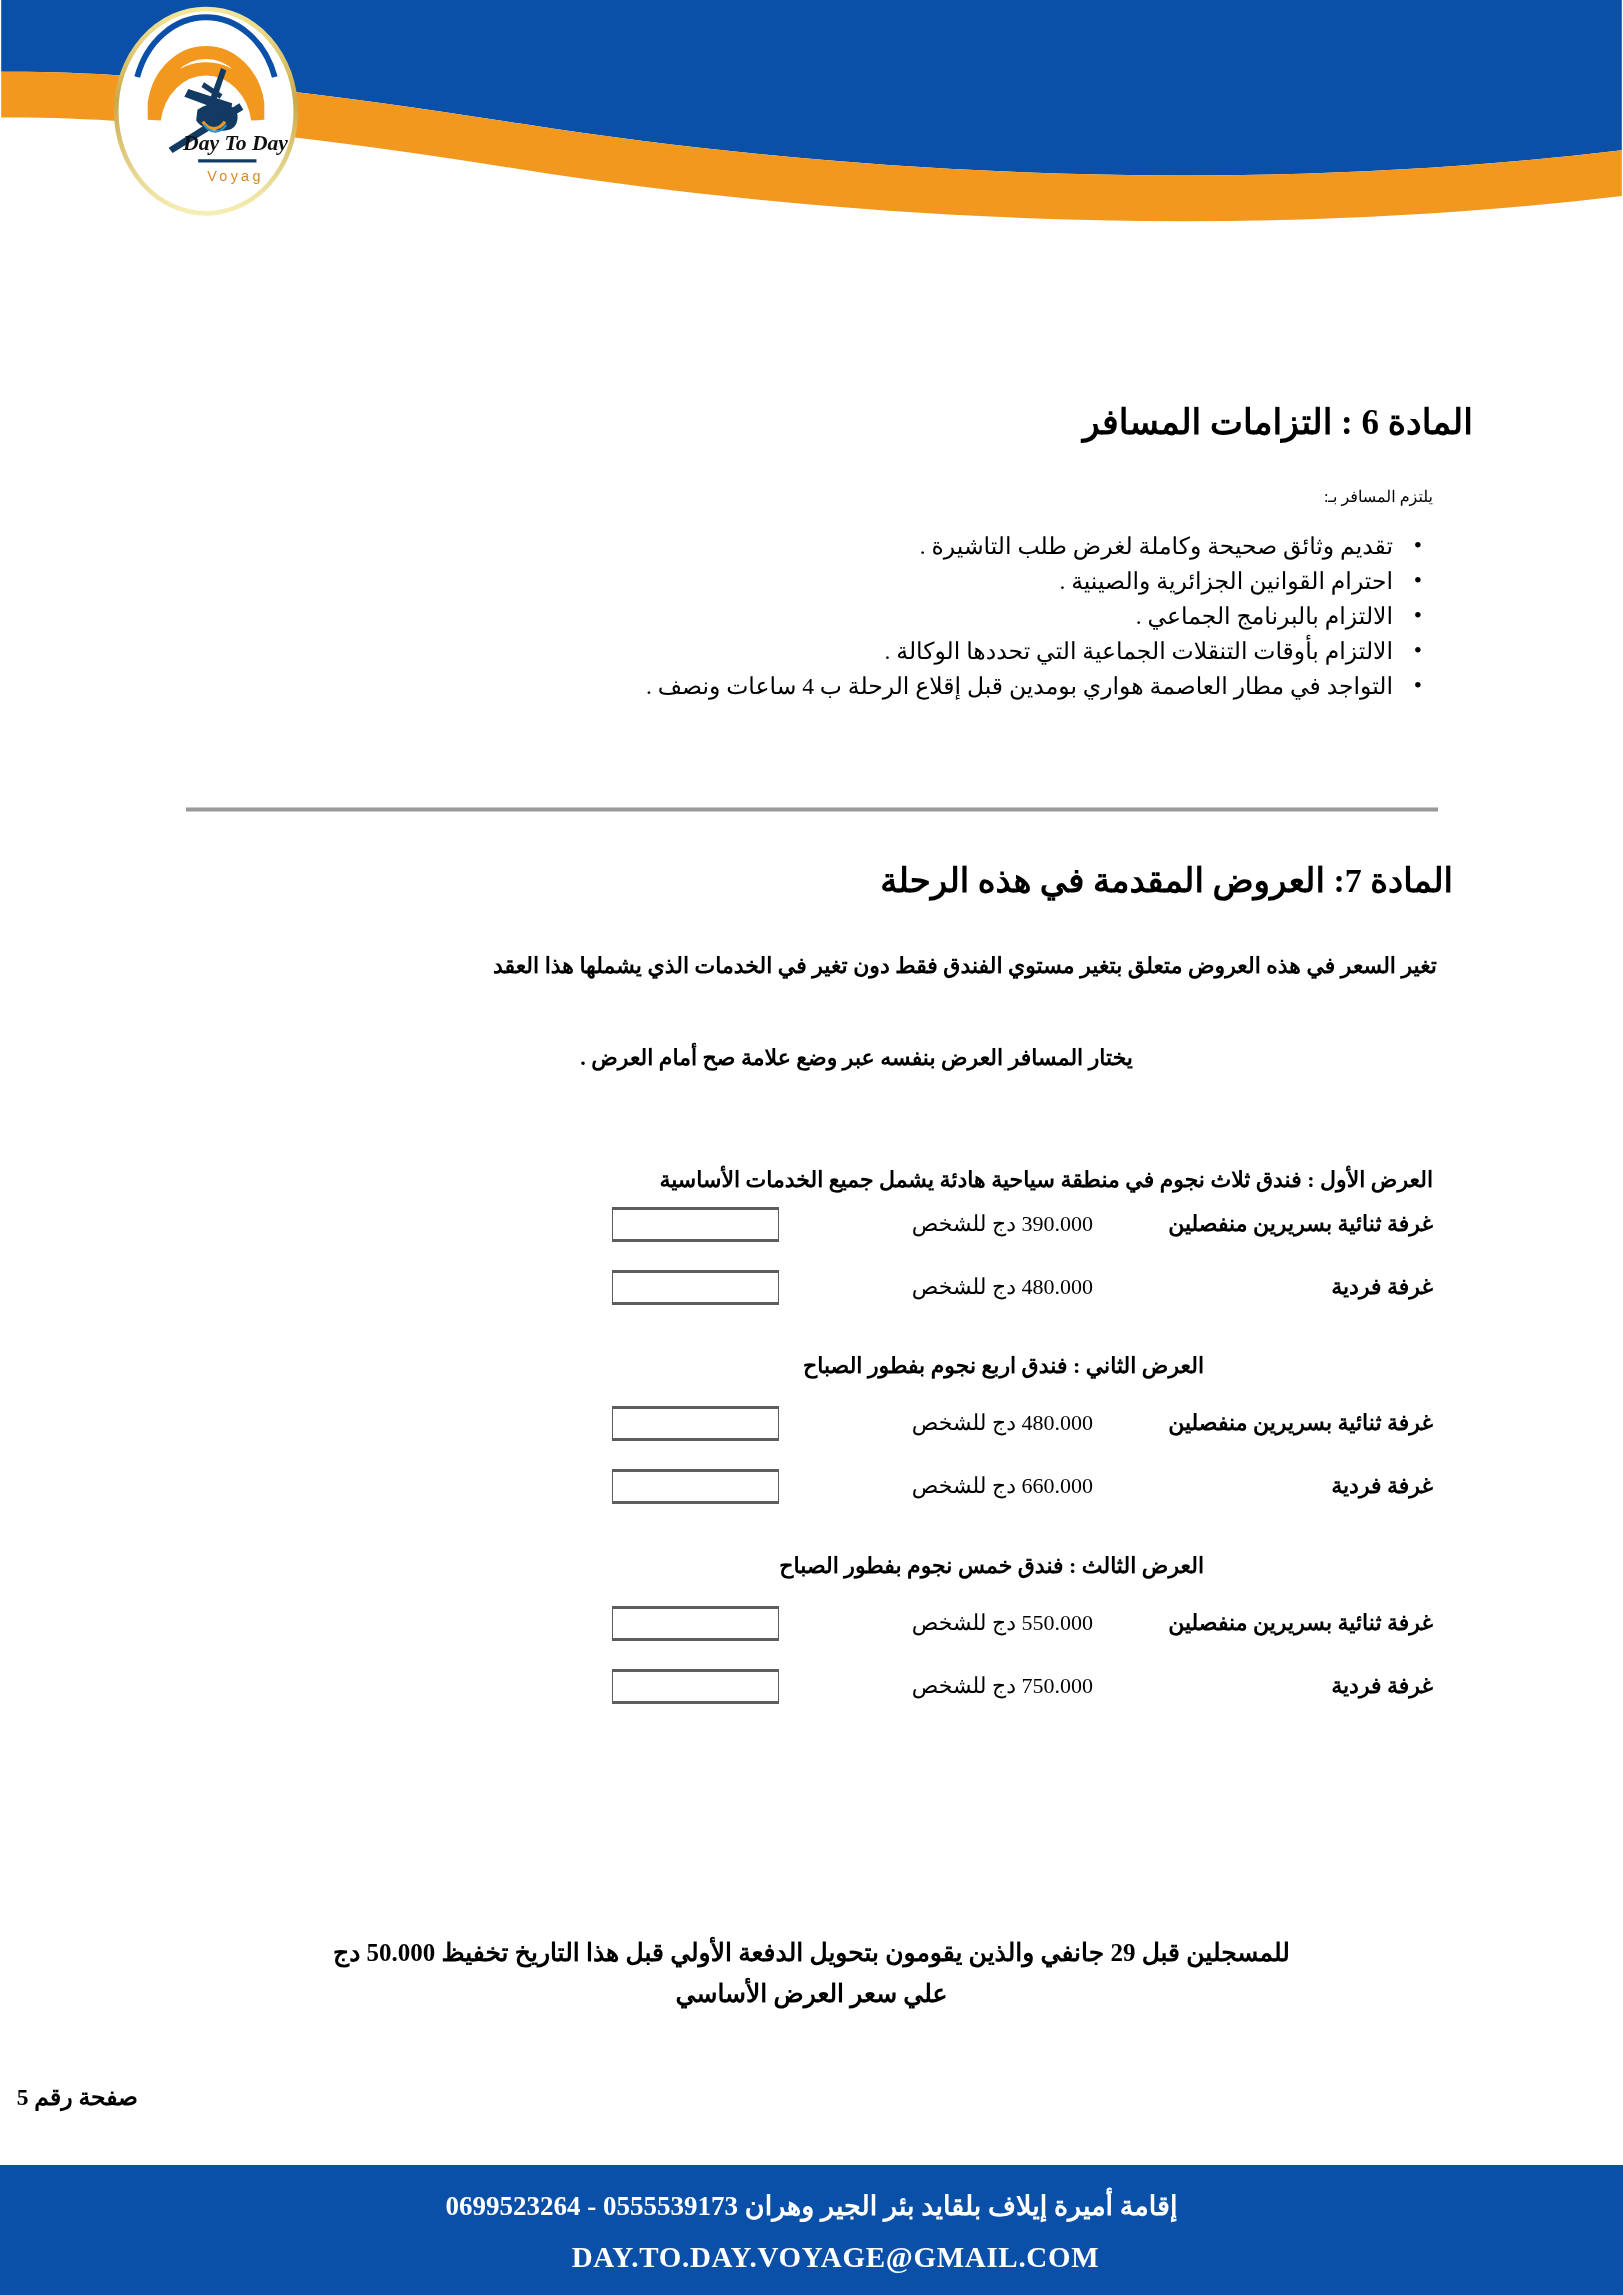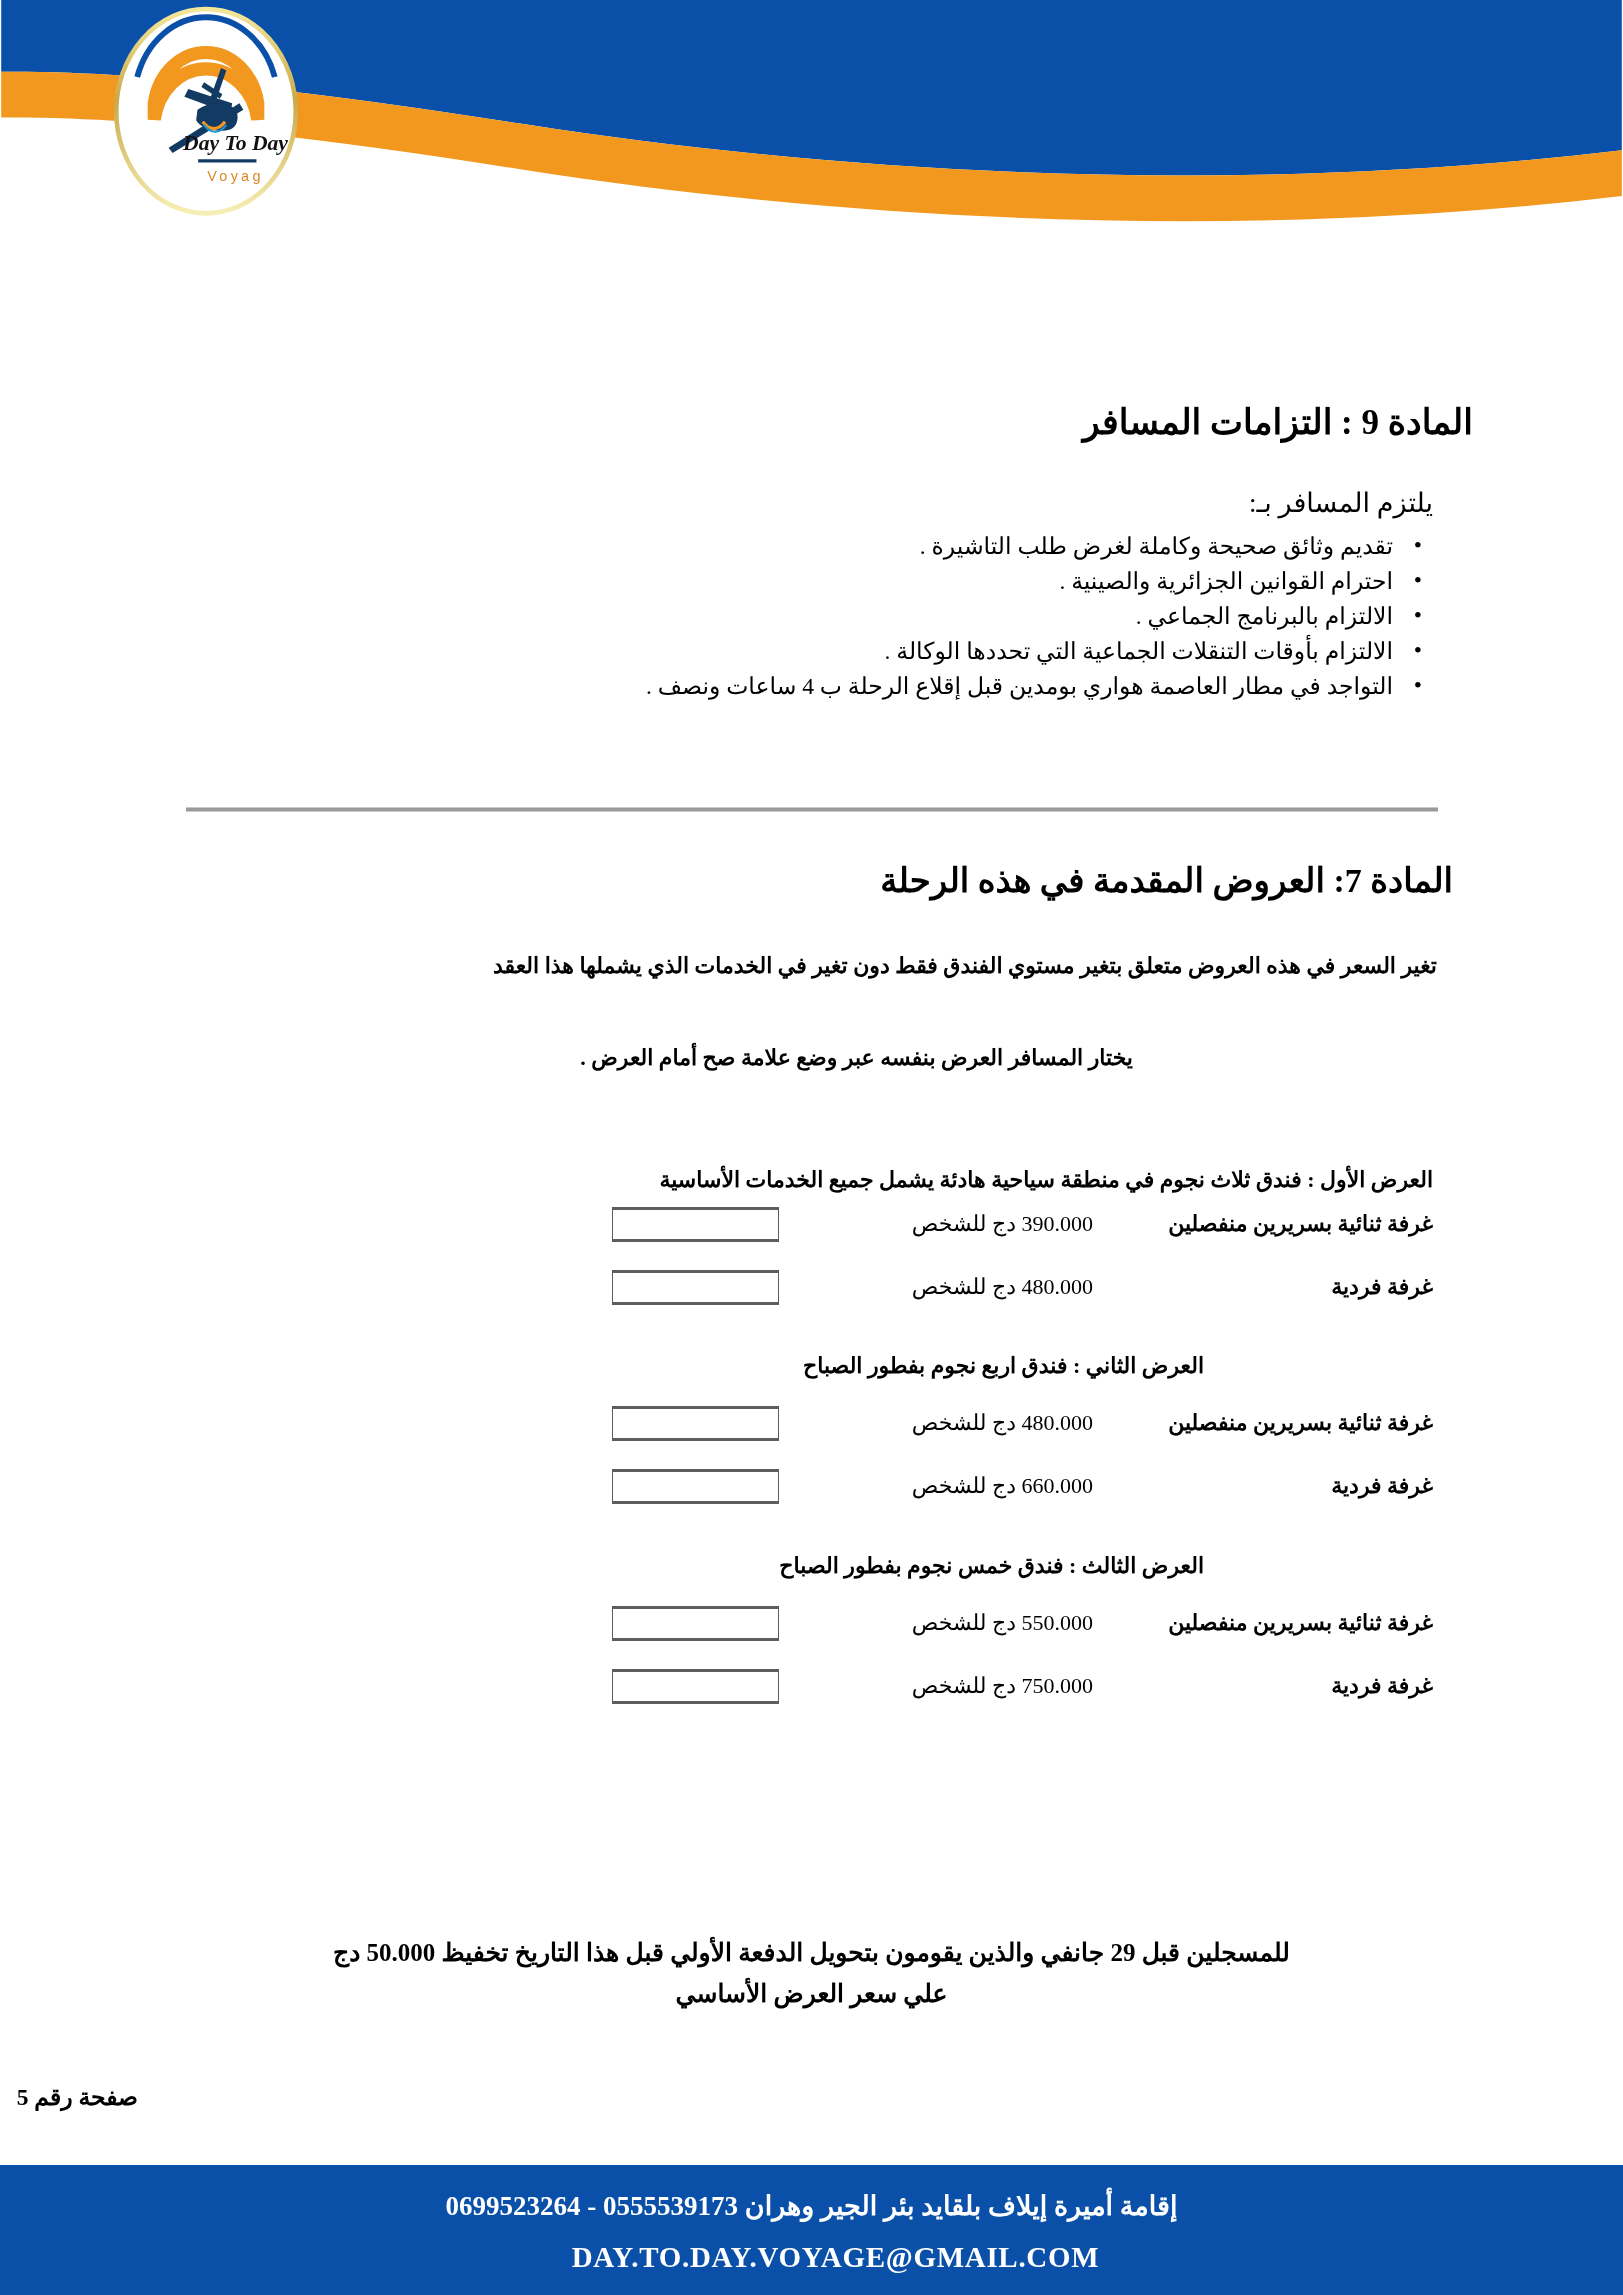--- a/index.html
+++ b/index.html
@@ -63,21 +63,21 @@
   #article7-title {
     top: 638px;
     right: 170px;
     font-size: 34px;
   }
 
   .lead-line {
     position: absolute;
     top: 265px;
     right: 190px;
-    font-size: 27px;
+    font-size: 16px;
     color: #000;
     white-space: nowrap;
   }
 
   ul.obligations {
     position: absolute;
     top: 307px;
     right: 196px;
     width: 981px;
     margin: 0;
@@ -268,21 +268,21 @@
         <path d="M140,178 C150,192 164,192 174,178" fill="none" stroke="#2196d6" stroke-width="3" transform="translate(2,5)"></path>
         <text x="190" y="222" text-anchor="middle" font-family="'Liberation Serif', serif" font-size="33" font-style="italic" font-weight="bold" fill="#111111">Day To Day</text>
         <line x1="133" y1="238" x2="222" y2="238" stroke="#123a63" stroke-width="5"></line>
         <text x="190" y="268" text-anchor="middle" font-family="'Liberation Sans', sans-serif" font-size="22" letter-spacing="5" fill="#d98829">Voyag</text>
       </svg>
     </div>
   </div>
 
   <div class="content">
 
-    <h2 class="article-title" id="article6-title">المادة 9 : التزامات المسافر</h2>
+    <h2 class="article-title" id="article6-title">المادة 6 : التزامات المسافر</h2>
 
     <div class="lead-line">يلتزم المسافر بـ:</div>
 
     <ul class="obligations">
       <li>تقديم وثائق صحيحة وكاملة لغرض طلب التاشيرة .</li>
       <li>احترام القوانين الجزائرية والصينية .</li>
       <li>الالتزام بالبرنامج الجماعي .</li>
       <li>الالتزام بأوقات التنقلات الجماعية التي تحددها الوكالة .</li>
       <li>التواجد في مطار العاصمة هواري بومدين قبل إقلاع الرحلة ب 4 ساعات ونصف .</li>
     </ul>

